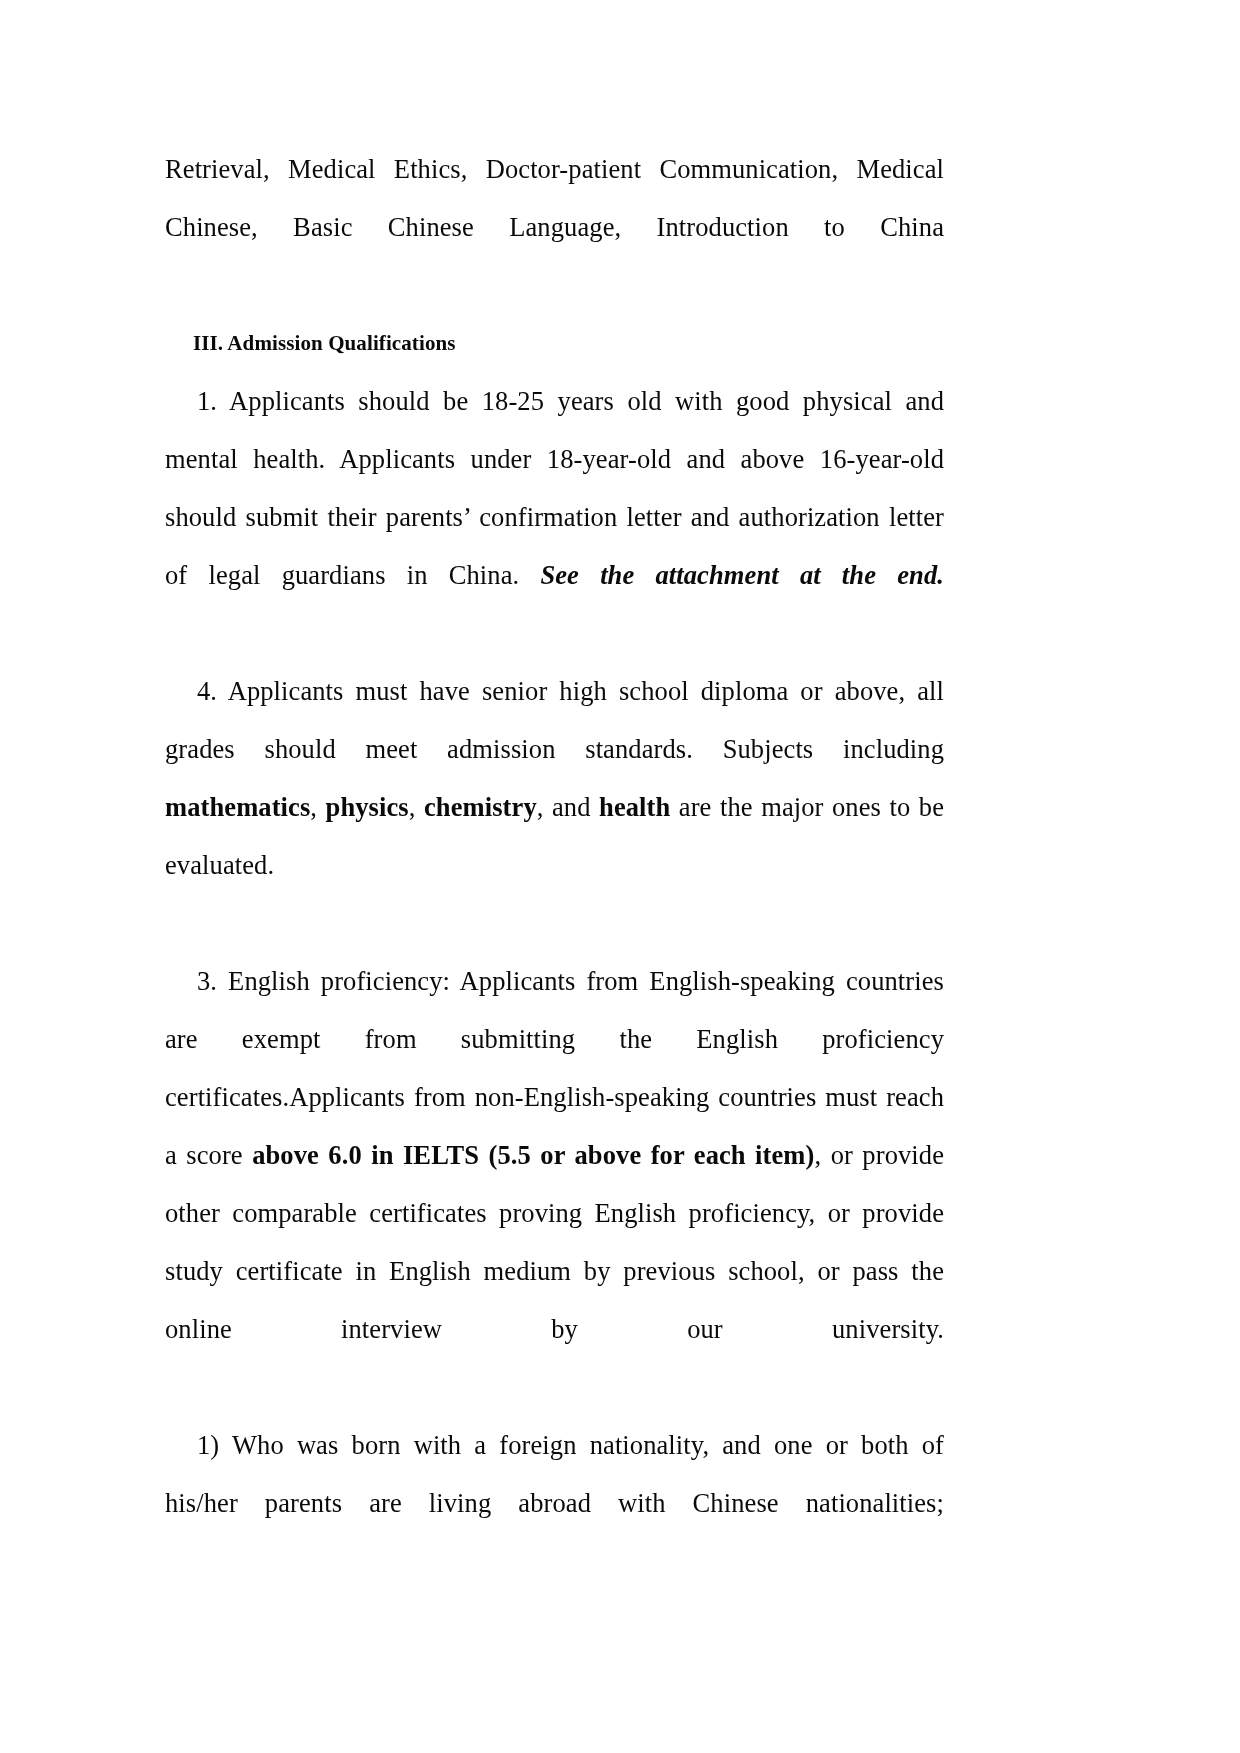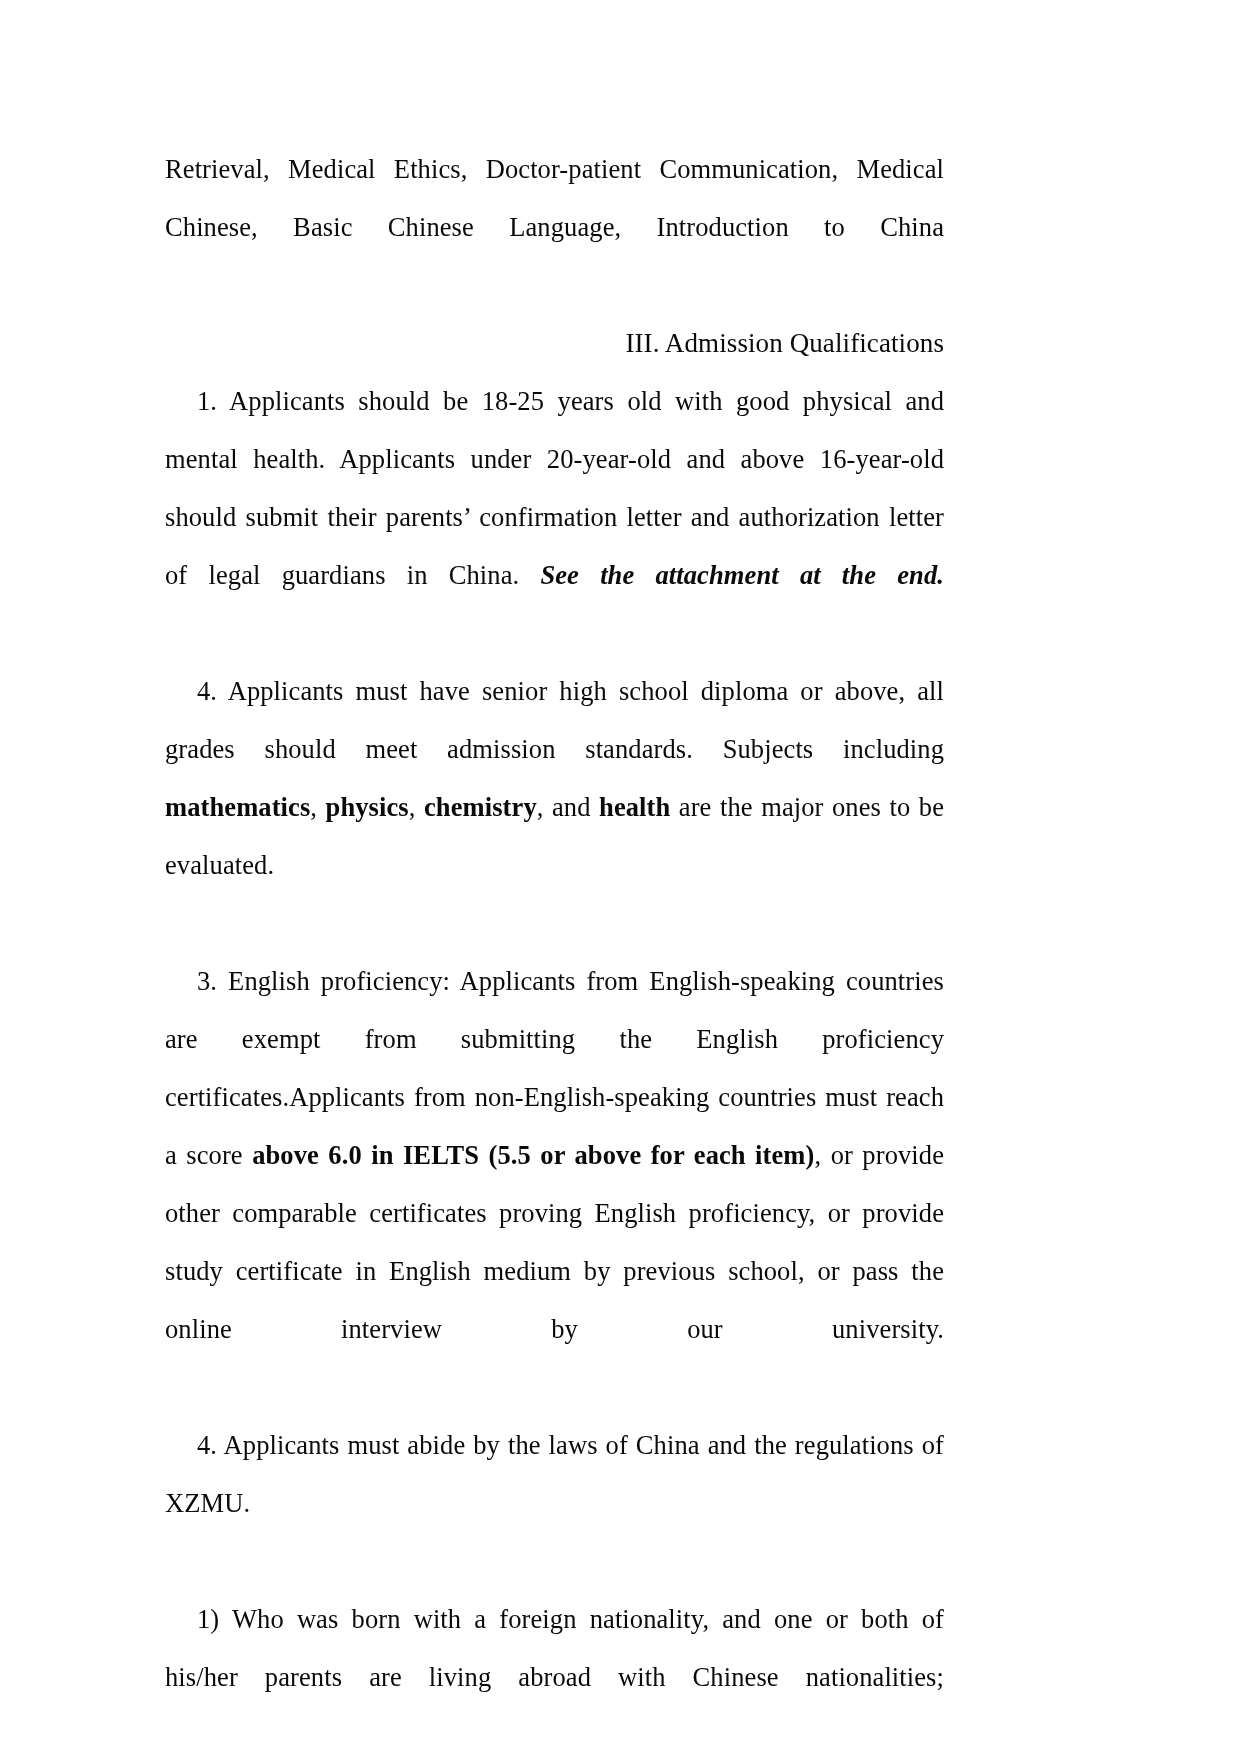--- a/index.html
+++ b/index.html
@@ -46,45 +46,43 @@
     width: 100%;
   }
   p.cont {
     text-indent: 0;
   }
   p.indent {
     text-indent: 32px;
   }
   h3.heading {
     margin: 0;
-    font-size: 27px;
+    font-size: 21px;
     line-height: 58px;
-    font-weight: normal;
+    font-weight: bold;
     text-indent: 28px;
     letter-spacing: 0.1px;
-    text-align: right;
   }
   .b { font-weight: bold; margin-top: 21px; }
   .bi { font-weight: bold; font-style: italic; font-family: Liberation Serif, serif; }
 </style>
 </head>
 <body>
 
 <div class="page">
   <div class="content">
 
     <p class="cont justify-all">Retrieval, Medical Ethics, Doctor-patient Communication, Medical Chinese, Basic Chinese Language,   Introduction to China</p>
 
     <h3 class="heading">III. Admission Qualifications</h3>
 
-    <p class="indent justify-all"><span>1. Applicants should be 18-25 years old with good physical and mental health. Applicants under 20-year-old and above 16-year-old should submit their parents’ confirmation letter and authorization letter of legal guardians in China. </span><span class="bi">See the attachment at the end.</span></p>
+    <p class="indent justify-all"><span>1. Applicants should be 18-25 years old with good physical and mental health. Applicants under 18-year-old and above 16-year-old should submit their parents’ confirmation letter and authorization letter of legal guardians in China. </span><span class="bi">See the attachment at the end.</span></p>
 
     <p class="indent justify-all"><span>4. Applicants must have senior high school diploma or above, all grades should meet admission standards. Subjects including </span><span class="b">mathematics</span><span>, </span><span class="b">physics</span><span>, </span><span class="b">chemistry</span><span>, and </span><span class="b">health</span><span> are the major ones to be evaluated.</span></p>
 
     <p class="indent justify-all"><span>3. English proficiency: Applicants from English-speaking countries are exempt from submitting the English proficiency certificates.Applicants from non-English-speaking countries must reach a score </span><span class="b">above 6.0 in IELTS (5.5 or above for each item)</span><span>, or provide other comparable certificates proving English proficiency, or provide study certificate in English medium by previous school, or pass the online interview by our university.</span></p>
 
-    <p class="indent justify-all">4. Applicants must abide by the laws of China and the regulations of XZMU.</p>
 
 
     <p class="indent justify-all">1) Who was born with a foreign nationality, and one or both of his/her parents are living abroad with Chinese nationalities;</p>
 
   </div>
 </div>
 
 </body></html>

